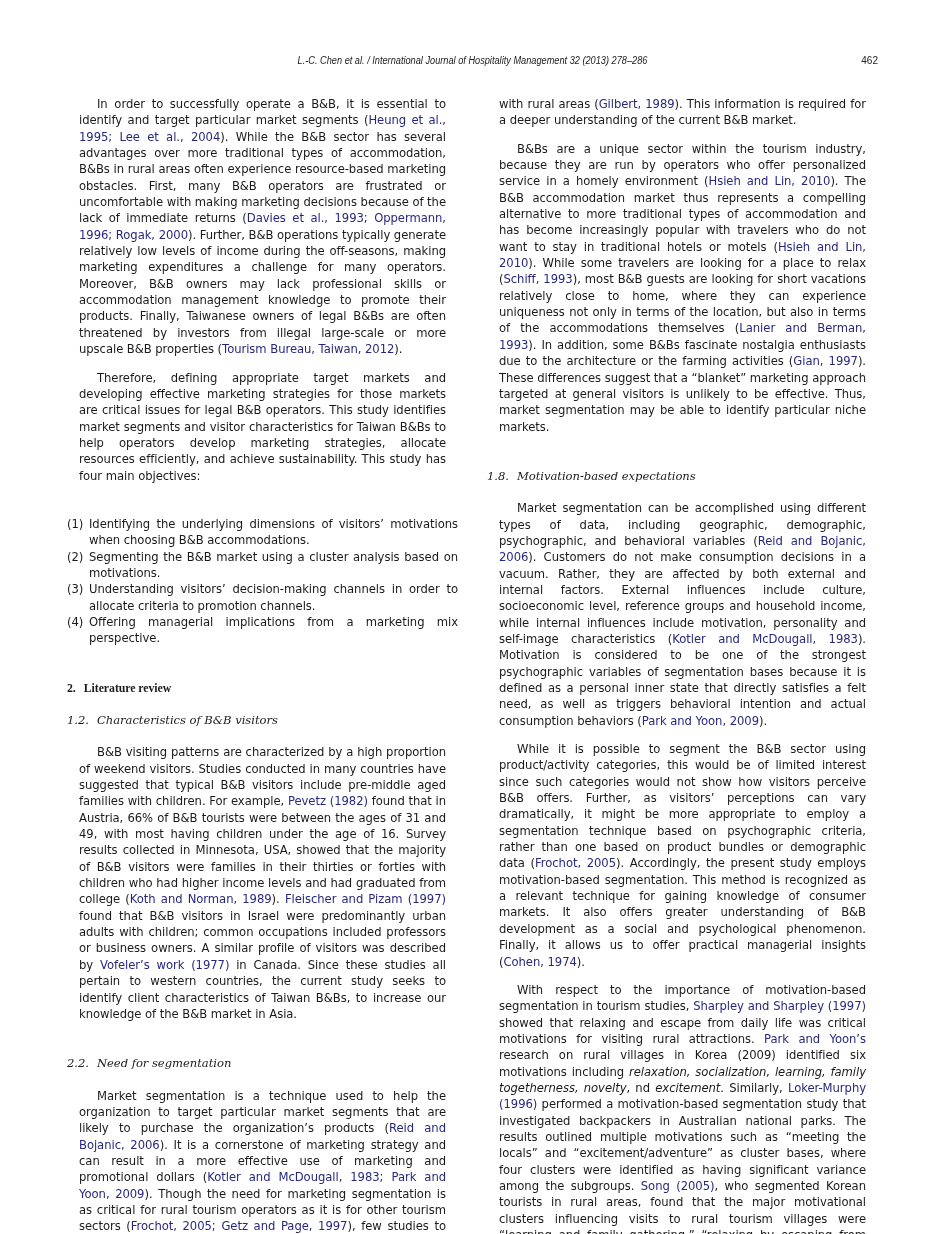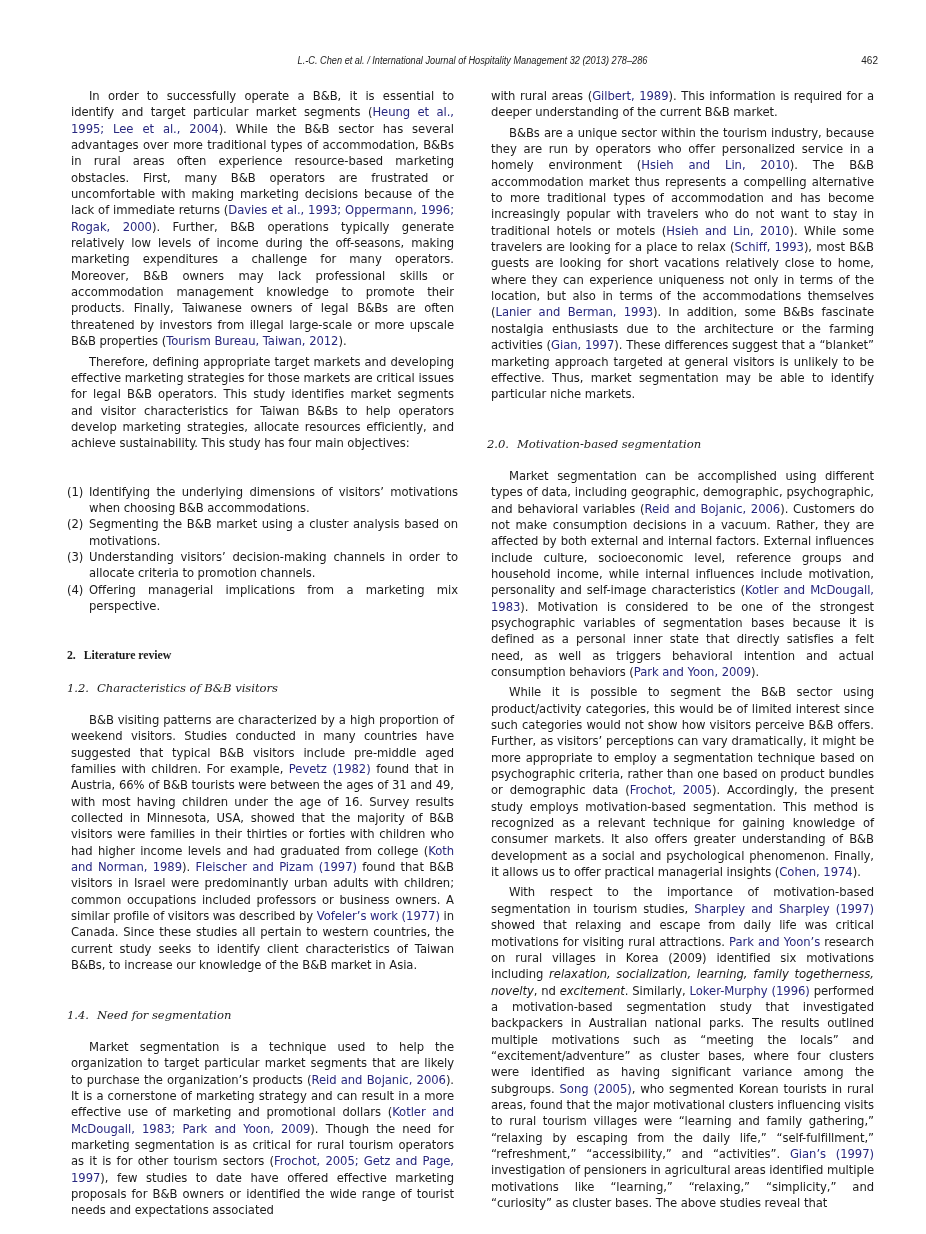--- a/index.html
+++ b/index.html
@@ -6,21 +6,21 @@
   body { width: 926px; height: 1234px; position: relative; overflow: hidden;
          font-family: "DejaVu Sans", "Liberation Sans", sans-serif; color: #1a1a1a; }
   .running-head { position: absolute; top: 55px; left: 67px; width: 811px; height: 16px;
                   font-family: Liberation Sans, sans-serif; font-size: 10px; font-style: italic; color: #222; }
   .running-head .title { position: absolute; left: 0; right: 0; text-align: center; top: 0; transform: scaleX(0.92); }
   .running-head .pageno { position: absolute; right: 0; top: 0; font-style: normal; }
   .col { position: absolute; top: 84px; width: 391px; font-size: 11.6px; line-height: 16.35px;
          text-align: justify; letter-spacing: -0.05px; }
   .col.left { left: 67px; }
   .col.right { left: 487px; }
-  p { margin: 4px; text-indent: 18px; }
+  p { margin: 12px; text-indent: 18px; }
   p.noindent { text-indent: 0; }
   a.cite { color: #27277f; text-decoration: none; }
   .objectives { margin: 32px 0 0 0; padding: 0; list-style: none; }
   .objectives li { position: relative; padding-left: 22px; }
   .objectives li .num { position: absolute; left: 0; top: 0; }
   h2.section { font-family: Liberation Serif, serif; font-weight: bold; font-size: 11.8px;
                margin: 33px 0 0 0; line-height: 16.35px; }
   h3.subsection { font-family: "DejaVu Serif", "Liberation Serif", serif; font-style: italic; font-weight: normal;
                   font-size: 11.6px; margin: 16px 0 16px 0; line-height: 16.35px; }
   h3.subsection.gap-top { margin-top: 33px; }
@@ -45,30 +45,30 @@
     <li><span class="num">(3)</span><span>Understanding visitors’ decision-making channels in order to allocate criteria to promotion channels.</span></li>
     <li><span class="num">(4)</span><span>Offering managerial implications from a marketing mix perspective.</span></li>
   </ul>
 
   <h2 class="section"><span class="sec-num">2.</span><span>Literature review</span></h2>
 
   <h3 class="subsection"><span class="sec-num">1.2.</span><span>Characteristics of B&amp;B visitors</span></h3>
 
   <p><span>B&amp;B visiting patterns are characterized by a high proportion of weekend visitors. Studies conducted in many countries have suggested that typical B&amp;B visitors include pre-middle aged families with children. For example, </span><a class="cite">Pevetz (1982)</a><span> found that in Austria, 66% of B&amp;B tourists were between the ages of 31 and 49, with most having children under the age of 16. Survey results collected in Minnesota, USA, showed that the majority of B&amp;B visitors were families in their thirties or forties with children who had higher income levels and had graduated from college (</span><a class="cite">Koth and Norman, 1989</a><span>). </span><a class="cite">Fleischer and Pizam (1997)</a><span> found that B&amp;B visitors in Israel were predominantly urban adults with children; common occupations included professors or business owners. A similar profile of visitors was described by </span><a class="cite">Vofeler’s work (1977)</a><span> in Canada. Since these studies all pertain to western countries, the current study seeks to identify client characteristics of Taiwan B&amp;Bs, to increase our knowledge of the B&amp;B market in Asia.</span></p>
 
-  <h3 class="subsection gap-top"><span class="sec-num">1.4.</span><span>Need for segmentation</span></h3>
+  <h3 class="subsection gap-top"><span class="sec-num">2.2.</span><span>Need for segmentation</span></h3>
 
   <p><span>Market segmentation is a technique used to help the organization to target particular market segments that are likely to purchase the organization’s products (</span><a class="cite">Reid and Bojanic, 2006</a><span>). It is a cornerstone of marketing strategy and can result in a more effective use of marketing and promotional dollars (</span><a class="cite">Kotler and McDougall, 1983; Park and Yoon, 2009</a><span>). Though the need for marketing segmentation is as critical for rural tourism operators as it is for other tourism sectors (</span><a class="cite">Frochot, 2005; Getz and Page, 1997</a><span>), few studies to date have offered effective marketing proposals for B&amp;B owners or identified the wide range of tourist needs and expectations associated</span></p>
 </div>
 
 <div class="col right">
   <p class="noindent"><span>with rural areas (</span><a class="cite">Gilbert, 1989</a><span>). This information is required for a deeper understanding of the current B&amp;B market.</span></p>
 
   <p><span>B&amp;Bs are a unique sector within the tourism industry, because they are run by operators who offer personalized service in a homely environment (</span><a class="cite">Hsieh and Lin, 2010</a><span>). The B&amp;B accommodation market thus represents a compelling alternative to more traditional types of accommodation and has become increasingly popular with travelers who do not want to stay in traditional hotels or motels (</span><a class="cite">Hsieh and Lin, 2010</a><span>). While some travelers are looking for a place to relax (</span><a class="cite">Schiff, 1993</a><span>), most B&amp;B guests are looking for short vacations relatively close to home, where they can experience uniqueness not only in terms of the location, but also in terms of the accommodations themselves (</span><a class="cite">Lanier and Berman, 1993</a><span>). In addition, some B&amp;Bs fascinate nostalgia enthusiasts due to the architecture or the farming activities (</span><a class="cite">Gian, 1997</a><span>). These differences suggest that a “blanket” marketing approach targeted at general visitors is unlikely to be effective. Thus, market segmentation may be able to identify particular niche markets.</span></p>
 
-  <h3 class="subsection gap-top"><span class="sec-num">2.0.</span><span>Motivation-based segmentation</span></h3>
+  <h3 class="subsection gap-top"><span class="sec-num">1.8.</span><span>Motivation-based expectations</span></h3>
 
   <p><span>Market segmentation can be accomplished using different types of data, including geographic, demographic, psychographic, and behavioral variables (</span><a class="cite">Reid and Bojanic, 2006</a><span>). Customers do not make consumption decisions in a vacuum. Rather, they are affected by both external and internal factors. External influences include culture, socioeconomic level, reference groups and household income, while internal influences include motivation, personality and self-image characteristics (</span><a class="cite">Kotler and McDougall, 1983</a><span>). Motivation is considered to be one of the strongest psychographic variables of segmentation bases because it is defined as a personal inner state that directly satisfies a felt need, as well as triggers behavioral intention and actual consumption behaviors (</span><a class="cite">Park and Yoon, 2009</a><span>).</span></p>
 
   <p><span>While it is possible to segment the B&amp;B sector using product/activity categories, this would be of limited interest since such categories would not show how visitors perceive B&amp;B offers. Further, as visitors’ perceptions can vary dramatically, it might be more appropriate to employ a segmentation technique based on psychographic criteria, rather than one based on product bundles or demographic data (</span><a class="cite">Frochot, 2005</a><span>). Accordingly, the present study employs motivation-based segmentation. This method is recognized as a relevant technique for gaining knowledge of consumer markets. It also offers greater understanding of B&amp;B development as a social and psychological phenomenon. Finally, it allows us to offer practical managerial insights (</span><a class="cite">Cohen, 1974</a><span>).</span></p>
 
   <p><span>With respect to the importance of motivation-based segmentation in tourism studies, </span><a class="cite">Sharpley and Sharpley (1997)</a><span> showed that relaxing and escape from daily life was critical motivations for visiting rural attractions. </span><a class="cite">Park and Yoon’s</a><span> research on rural villages in Korea (2009) identified six motivations including </span><em>relaxation, socialization, learning, family togetherness, novelty</em><span>, nd </span><em>excitement</em><span>. Similarly, </span><a class="cite">Loker-Murphy (1996)</a><span> performed a motivation-based segmentation study that investigated backpackers in Australian national parks. The results outlined multiple motivations such as “meeting the locals” and “excitement/adventure” as cluster bases, where four clusters were identified as having significant variance among the subgroups. </span><a class="cite">Song (2005)</a><span>, who segmented Korean tourists in rural areas, found that the major motivational clusters influencing visits to rural tourism villages were “learning and family gathering,” “relaxing by escaping from the daily life,” “self-fulfillment,” “refreshment,” “accessibility,” and “activities”. </span><a class="cite">Gian’s (1997)</a><span> investigation of pensioners in agricultural areas identified multiple motivations like “learning,” “relaxing,” “simplicity,” and “curiosity” as cluster bases. The above studies reveal that</span></p>
 </div>
 
 </body></html>

